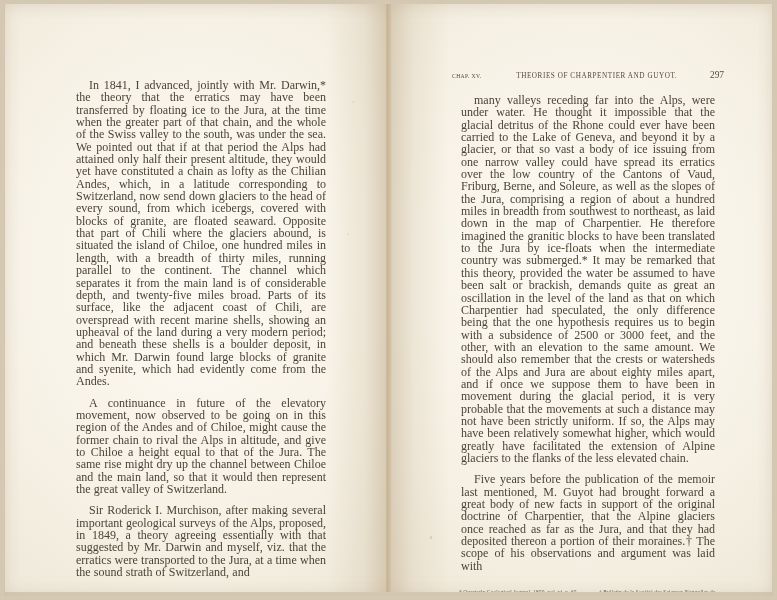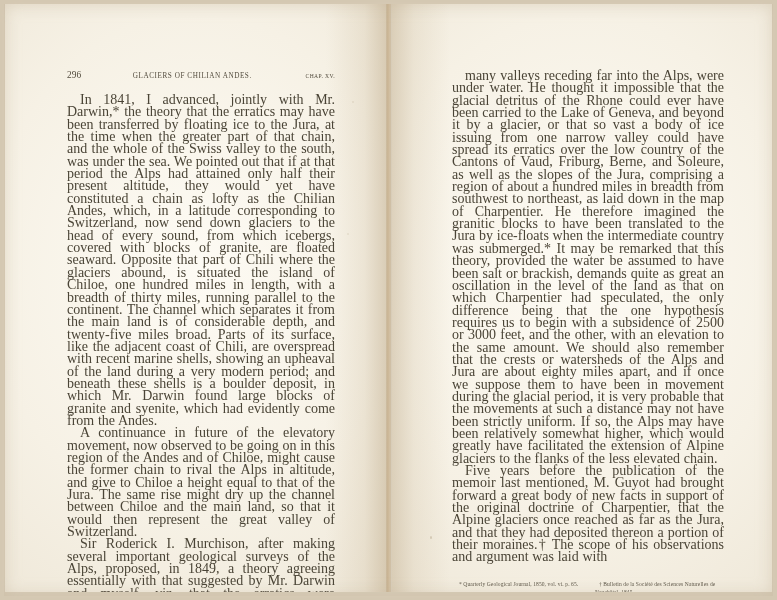--- a/index.html
+++ b/index.html
@@ -129,22 +129,22 @@
   .runhead .chapref {
     font-size: 5.6px;
     letter-spacing: 0.4px;
   }
   
   #runhead-left .title  { padding: 0 4px 0 2px; }
   
   #runhead-right .title { padding: 0 2px 0 4px; }
 
   p.para {
-    margin: 0;
-    font-size: 14px;
+    margin: 9px;
+    font-size: 12px;
     line-height: 12.35px;
     text-align: justify;
     text-indent: 13px;
     color: #4a4436;
     word-spacing: 0.2px;
   }
   .footnotes {
     margin-top: 16px;
     font-size: 5.5px;
     line-height: 8.1px;
@@ -170,42 +170,42 @@
 </style>
 </head>
 <body>
 
 <div id="scan">
 
   <div class="leaf" id="leaf-left">
     <div id="page-left">
       <div class="page-body">
 
-        <div class="runhead" id="runhead-left">
-          <span class="folio">296</span>
-          <span class="title">GLACIERS OF CHILIAN ANDES.</span>
-          <span class="chapref">CHAP. XV.</span>
-        </div>
 
         <p class="para">In 1841, I advanced, jointly with Mr. Darwin,* the theory that the erratics may have been transferred by floating ice to the Jura, at the time when the greater part of that chain, and the whole of the Swiss valley to the south, was under the sea. We pointed out that if at that period the Alps had attained only half their present altitude, they would yet have constituted a chain as lofty as the Chilian Andes, which, in a latitude corresponding to Switzerland, now send down glaciers to the head of every sound, from which icebergs, covered with blocks of granite, are floated seaward. Opposite that part of Chili where the glaciers abound, is situated the island of Chiloe, one hundred miles in length, with a breadth of thirty miles, running parallel to the continent. The channel which separates it from the main land is of considerable depth, and twenty-five miles broad. Parts of its surface, like the adjacent coast of Chili, are overspread with recent marine shells, showing an upheaval of the land during a very modern period; and beneath these shells is a boulder deposit, in which Mr. Darwin found large blocks of granite and syenite, which had evidently come from the Andes.</p>
         <p class="para">A continuance in future of the elevatory movement, now observed to be going on in this region of the Andes and of Chiloe, might cause the former chain to rival the Alps in altitude, and give to Chiloe a height equal to that of the Jura. The same rise might dry up the channel between Chiloe and the main land, so that it would then represent the great valley of Switzerland.</p>
         <p class="para">Sir Roderick I. Murchison, after making several important geological surveys of the Alps, proposed, in 1849, a theory agreeing essentially with that suggested by Mr. Darwin and myself, viz. that the erratics were transported to the Jura, at a time when the sound strath of Switzerland, and</p>
 
         <div class="footnotes">
           <div class="fn-center">* See Elements of Geology, 2d ed., 1841.</div>
         </div>
 
       </div>
     </div>
   </div>
 
   <div class="leaf" id="leaf-right">
     <div id="page-right">
       <div class="page-body">
 
+        <div class="runhead" id="runhead-right">
+          <span class="chapref">CHAP. XV.</span>
+          <span class="title">THEORIES OF CHARPENTIER AND GUYOT.</span>
+          <span class="folio">297</span>
+        </div>
 
         <p class="para">many valleys receding far into the Alps, were under water. He thought it impossible that the glacial detritus of the Rhone could ever have been carried to the Lake of Geneva, and beyond it by a glacier, or that so vast a body of ice issuing from one narrow valley could have spread its erratics over the low country of the Cantons of Vaud, Friburg, Berne, and Soleure, as well as the slopes of the Jura, comprising a region of about a hundred miles in breadth from southwest to northeast, as laid down in the map of Charpentier. He therefore imagined the granitic blocks to have been translated to the Jura by ice-floats when the intermediate country was submerged.* It may be remarked that this theory, provided the water be assumed to have been salt or brackish, demands quite as great an oscillation in the level of the land as that on which Charpentier had speculated, the only difference being that the one hypothesis requires us to begin with a subsidence of 2500 or 3000 feet, and the other, with an elevation to the same amount. We should also remember that the crests or watersheds of the Alps and Jura are about eighty miles apart, and if once we suppose them to have been in movement during the glacial period, it is very probable that the movements at such a distance may not have been strictly uniform. If so, the Alps may have been relatively somewhat higher, which would greatly have facilitated the extension of Alpine glaciers to the flanks of the less elevated chain.</p>
         <p class="para">Five years before the publication of the memoir last mentioned, M. Guyot had brought forward a great body of new facts in support of the original doctrine of Charpentier, that the Alpine glaciers once reached as far as the Jura, and that they had deposited thereon a portion of their moraines.† The scope of his observations and argument was laid with</p>
 
         <div class="footnotes">
           <div class="fn-cols">
             <div class="fn-col">* Quarterly Geological Journal, 1850, vol. vi. p. 65.</div>
             <div class="fn-col second">† Bulletin de la Société des Sciences Naturelles de Neuchâtel, 1845.</div>
           </div>
         </div>

